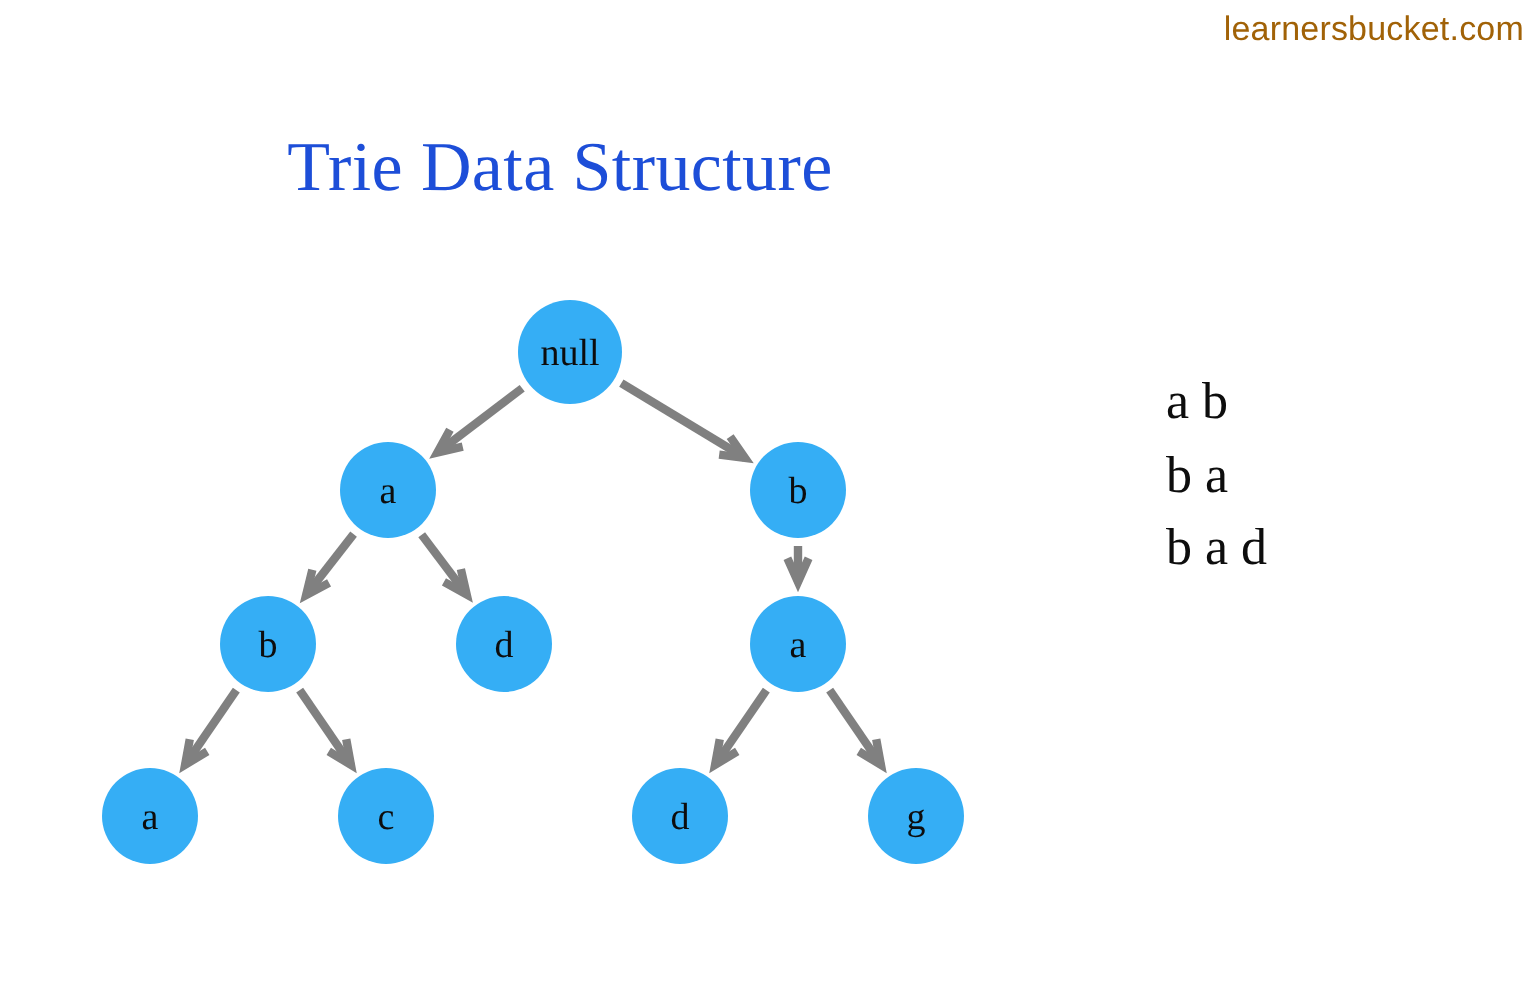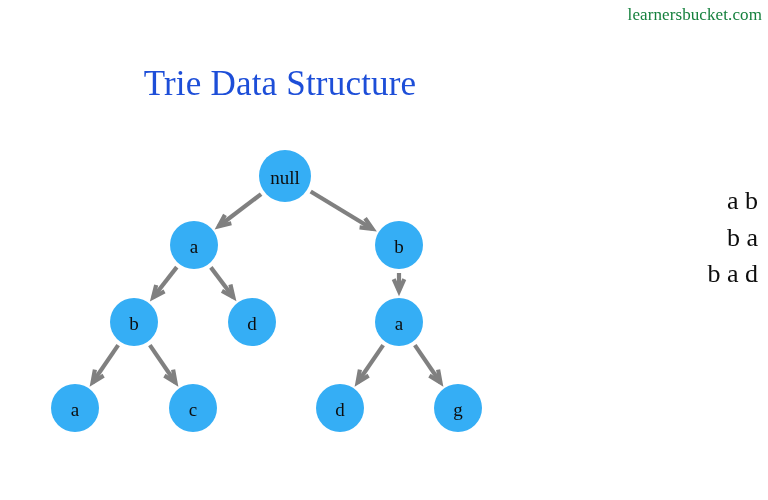--- a/index.html
+++ b/index.html
@@ -21,24 +21,24 @@
     left: 0;
     top: 0;
     width: 768px;
     height: 500px;
   }
 
   .watermark {
     position: absolute;
     right: 6px;
     top: 4px;
-    font-family: Liberation Serif, serif;
+    font-family: Liberation Sans, sans-serif;
     font-size: 17px;
     line-height: 22px;
-    color: #15803d;
+    color: #a16207;
     letter-spacing: 0.1px;
     white-space: nowrap;
   }
 
   .page-title {
     position: absolute;
     left: 0;
     top: 62px;
     width: 560px;
     text-align: center;
@@ -91,21 +91,20 @@
     top: 183px;
     width: 175px;
   }
   .word-item {
     font-family: "Liberation Serif", "DejaVu Serif", serif;
     font-size: 26px;
     line-height: 36.5px;
     color: #0d0d0d;
     white-space: pre;
     letter-spacing: 0px;
-    text-align: right;
   }
 </style>
 </head>
 <body>
 
 <div id="canvas">
 
   <div class="watermark">learnersbucket.com</div>
 
   <div class="page-title">Trie Data Structure</div>

